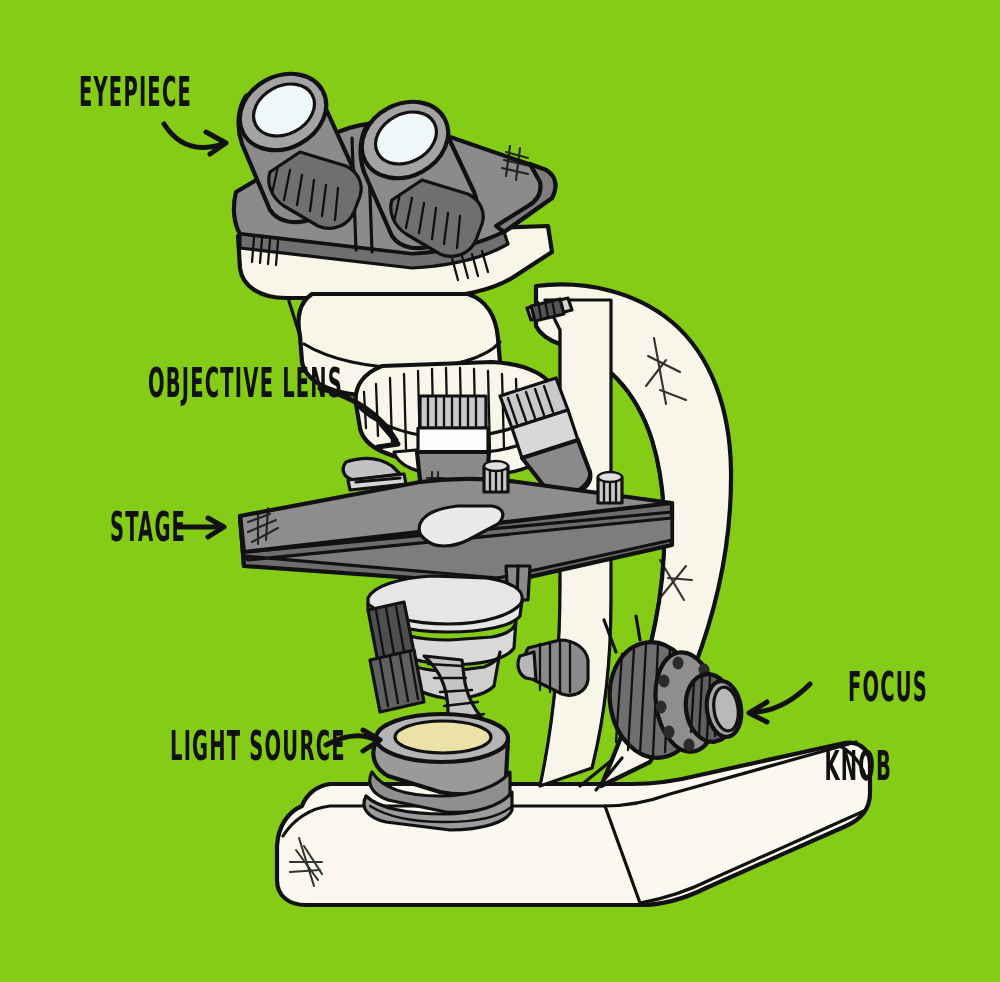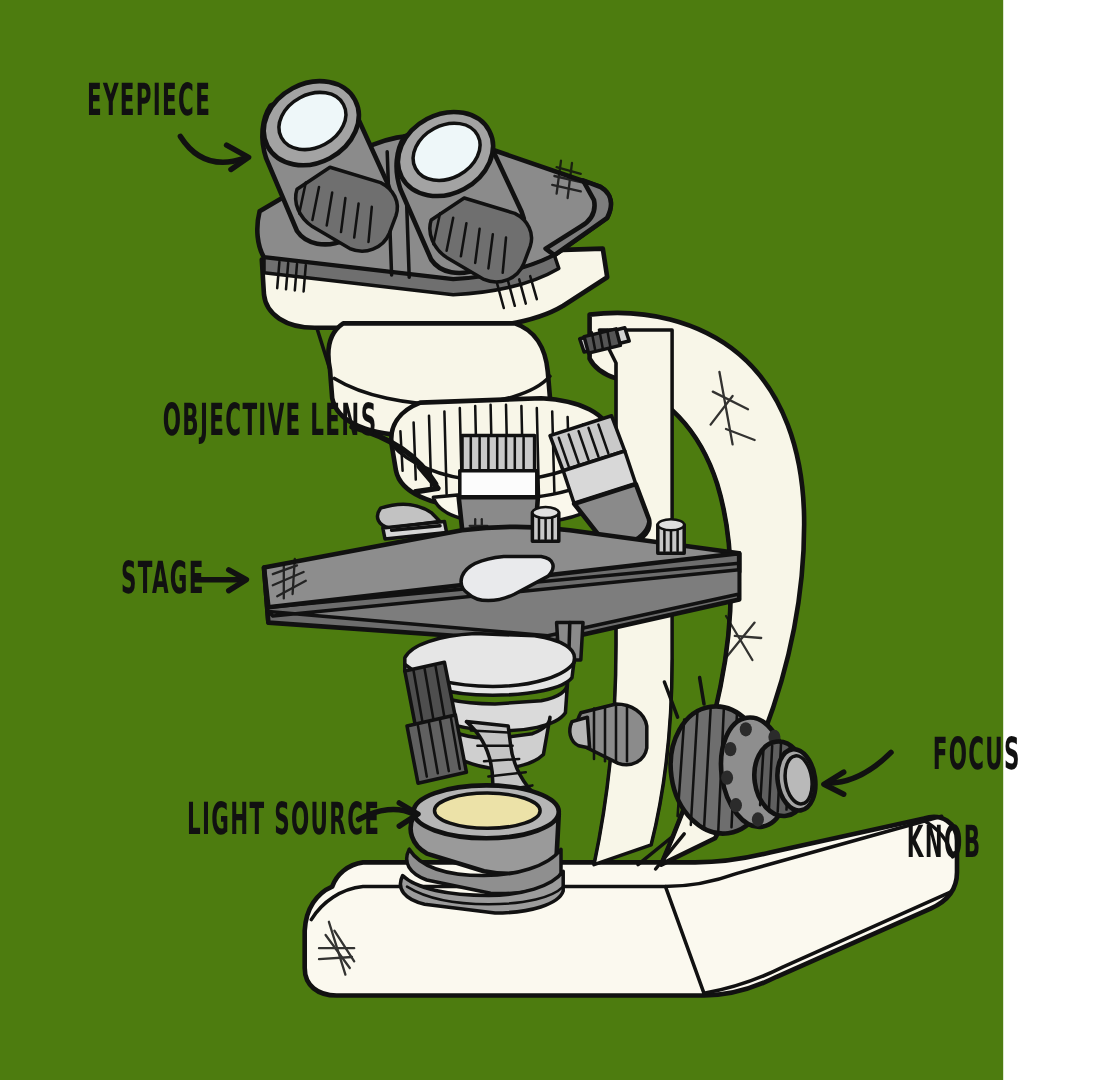--- a/index.html
+++ b/index.html
@@ -9,23 +9,23 @@
     background: #ffffff;
   }
   body {
     width: 1000px;
     height: 982px;
     overflow: hidden;
     font-family: "DejaVu Sans", sans-serif;
   }
   #canvas {
     position: relative;
-    width: 912px;
+    width: 1000px;
     height: 982px;
-    background: #4d7c0f;
+    background: #84cc16;
   }
   svg.diagram {
     position: absolute;
     left: 0;
     top: 0;
     width: 1000px;
     height: 982px;
     display: block;
   }
   .label {

